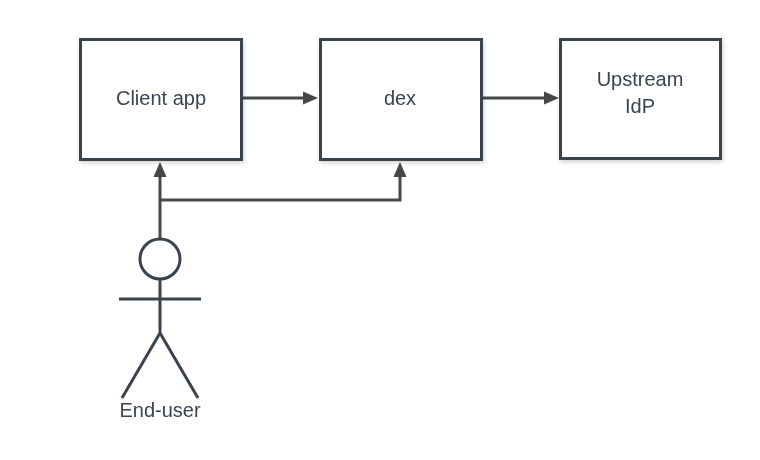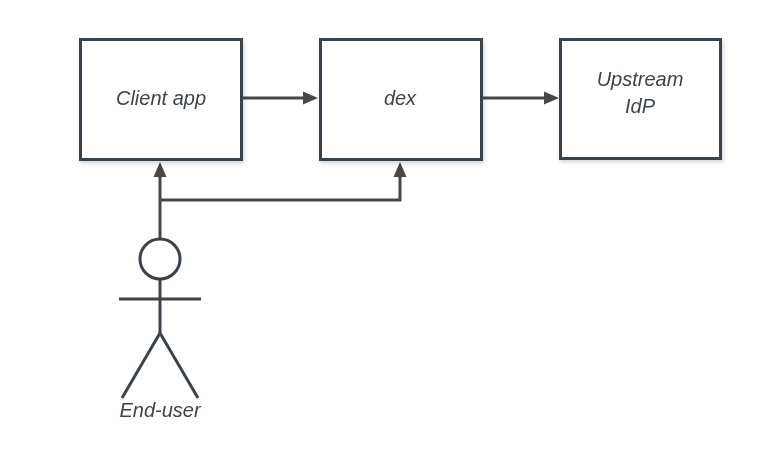--- a/index.html
+++ b/index.html
@@ -8,21 +8,20 @@
     width: 760px;
     height: 460px;
     background: var(--background, #ffffff);
     font-family: "Liberation Sans", sans-serif;
     overflow: hidden;
   }
   .canvas {
     position: relative;
     width: 760px;
     height: 404px;
-    font-style: italic;
   }
   svg { display: block; }
   .node-rect {
     fill: var(--node_fill, #ffffff);
     stroke: var(--node_stroke, #39434D);
     stroke-width: 3;
     filter: drop-shadow(1.5px 2.5px 2px rgba(0,0,0,0.18));
   }
   .node-label {
     fill: var(--text, #3A4550);

